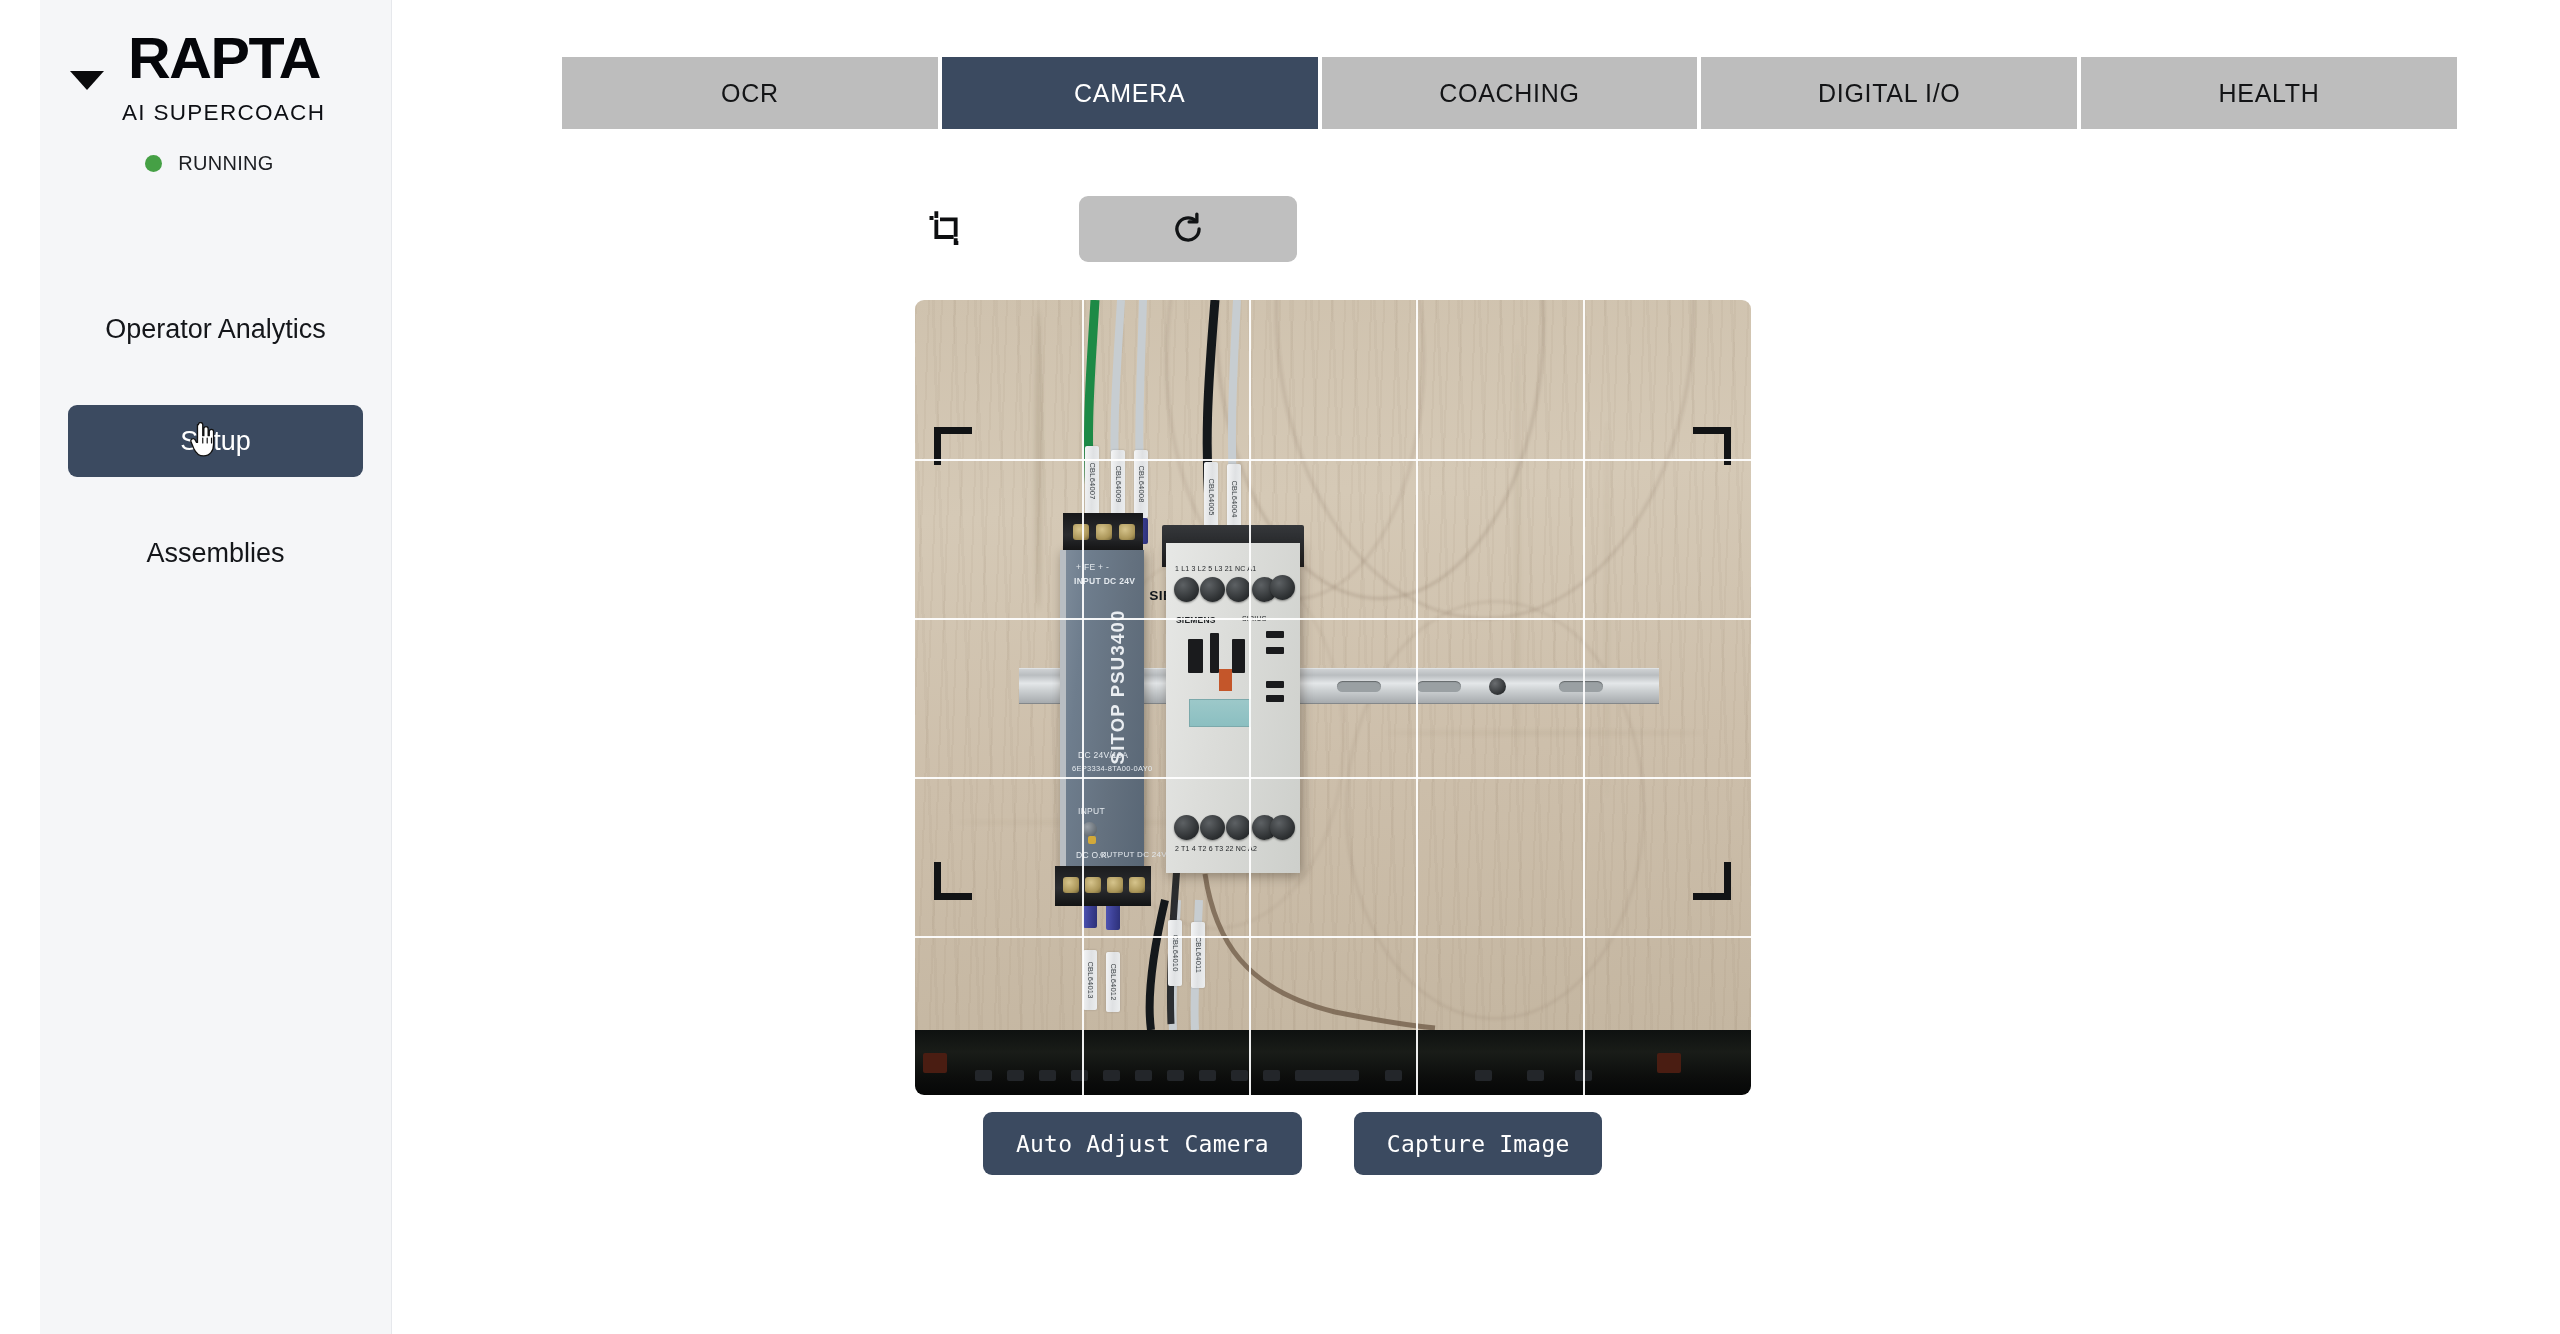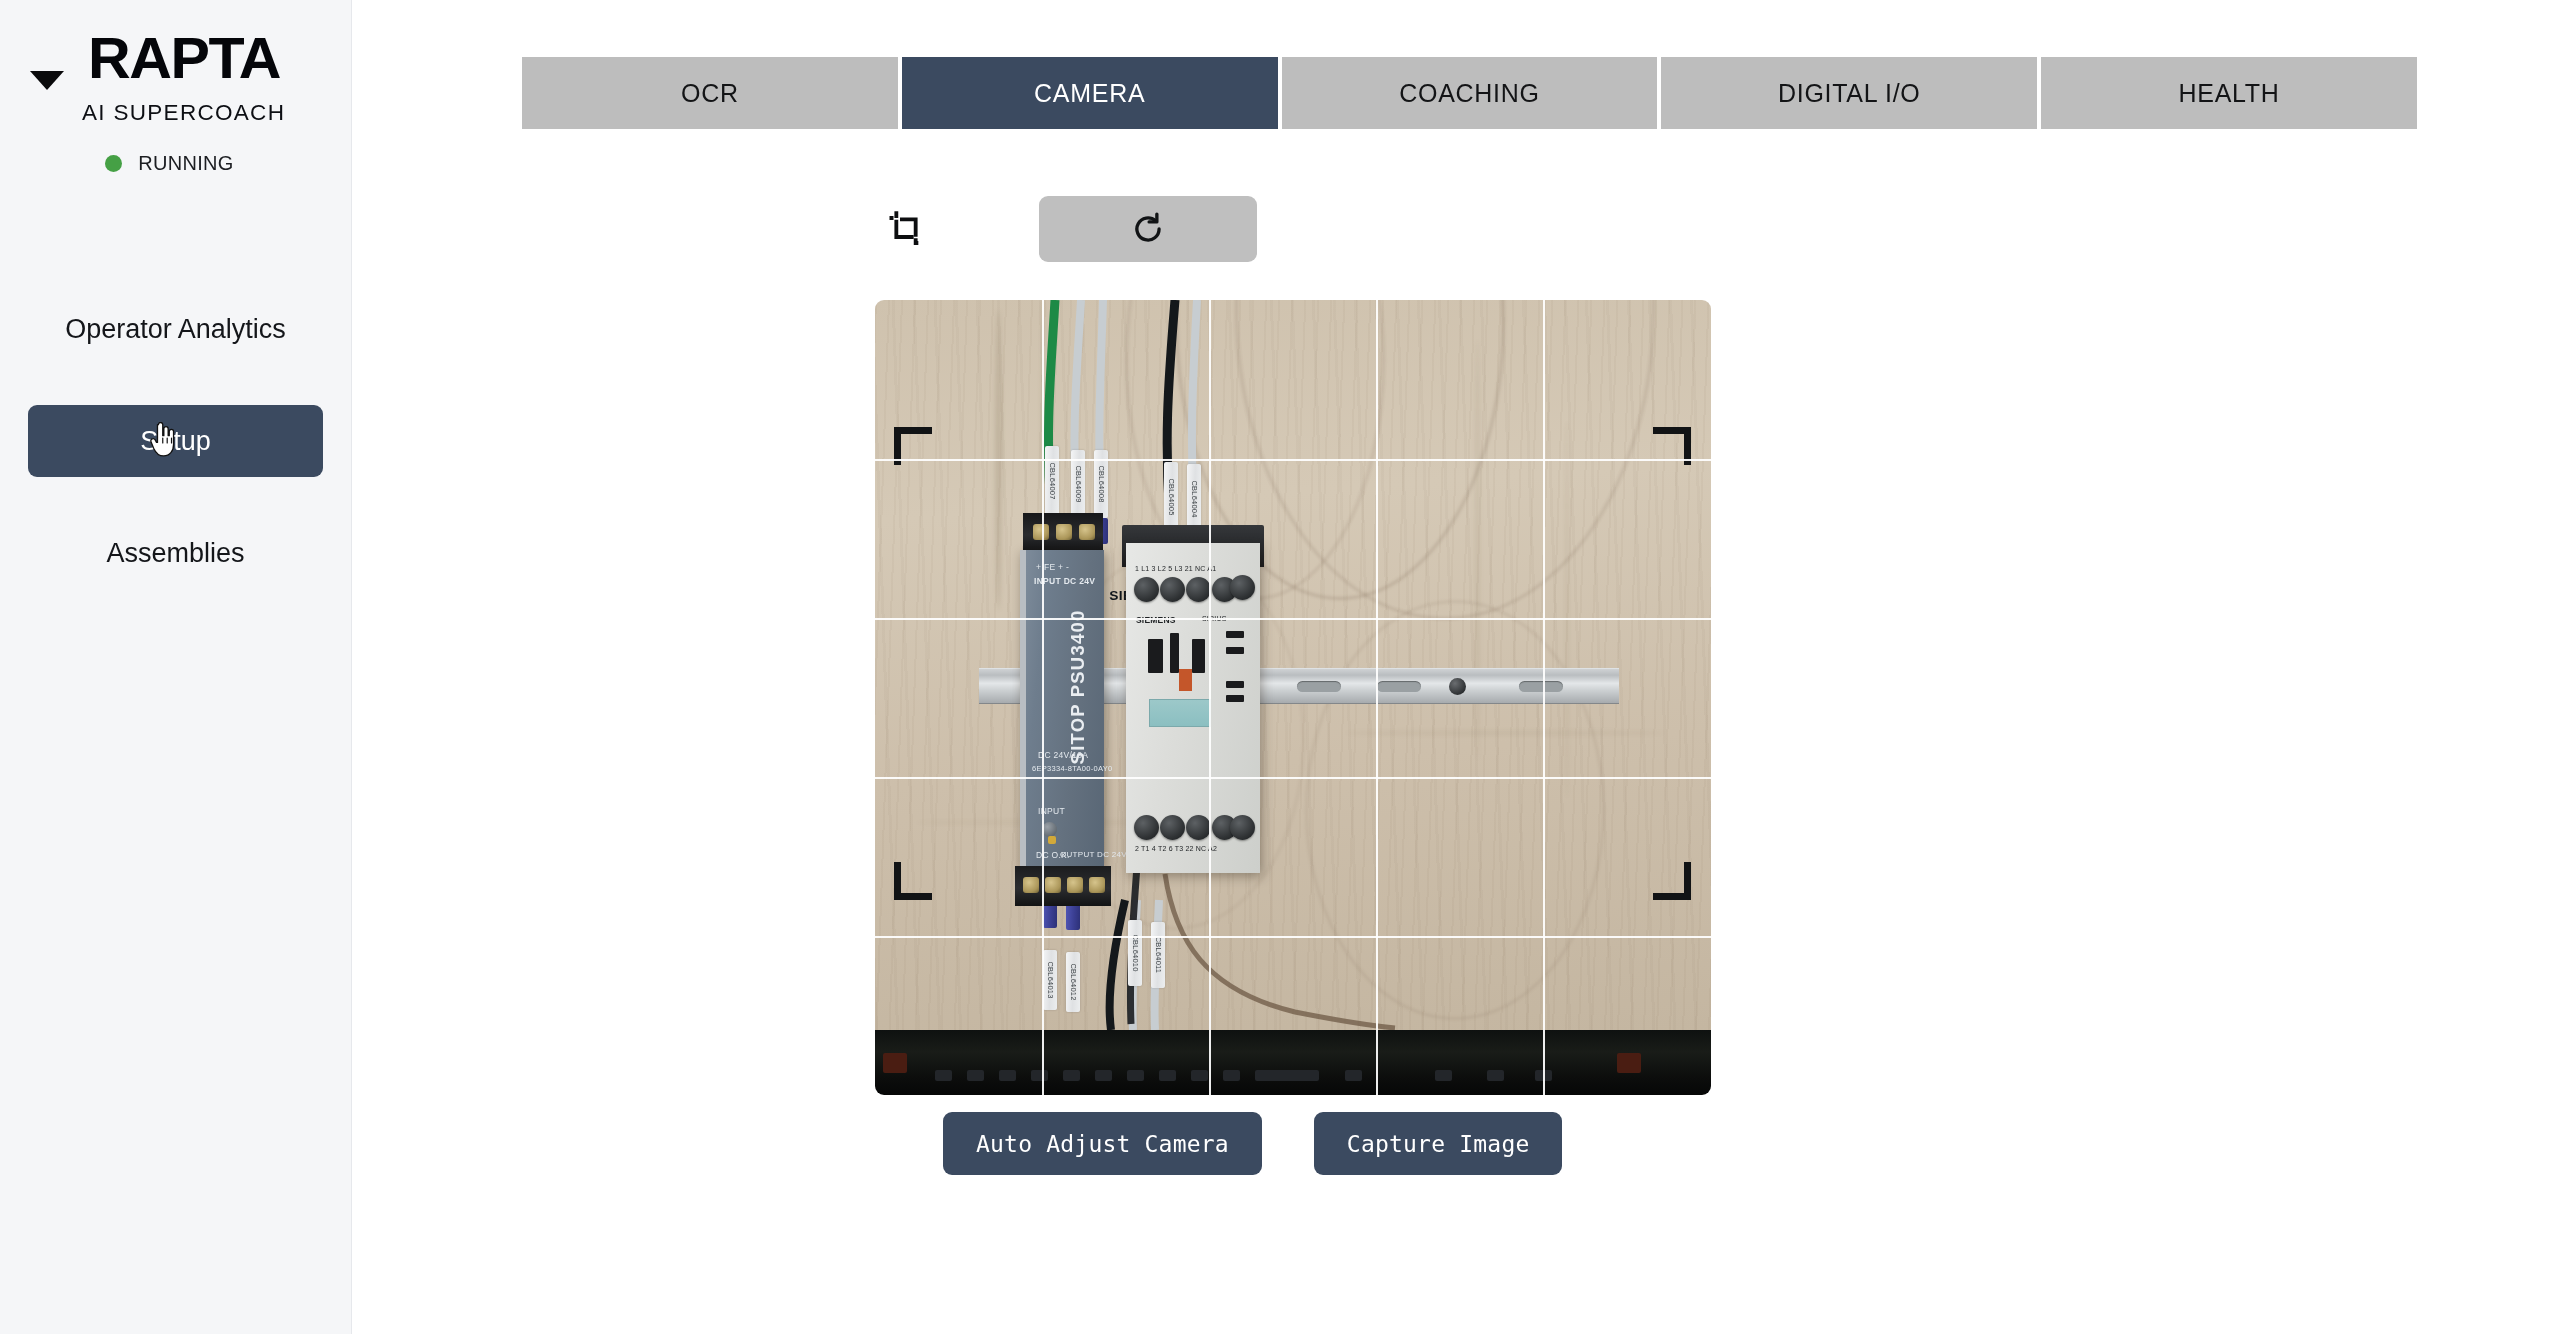--- a/index.html
+++ b/index.html
@@ -2,21 +2,21 @@
 <html><head>
 <meta charset="utf-8">
 <style>
   * { margin:0; padding:0; box-sizing:border-box; }
   html, body {
     width:2560px; height:1334px;
     background:#ffffff;
     font-family:"Liberation Sans", sans-serif;
     overflow:hidden;
   }
-  .app { display:flex; width:2560px; height:1334px; }
+  .app { display:flex; width:2560px; height:1334px;padding-left:40px; }
 
   
   .sidebar {
     width:352px; height:1334px;
     background:#f5f6f8;
     border-right:1px solid #e6e8ec;
     flex:0 0 352px;
     position:relative;
   }
   .brand-row {

